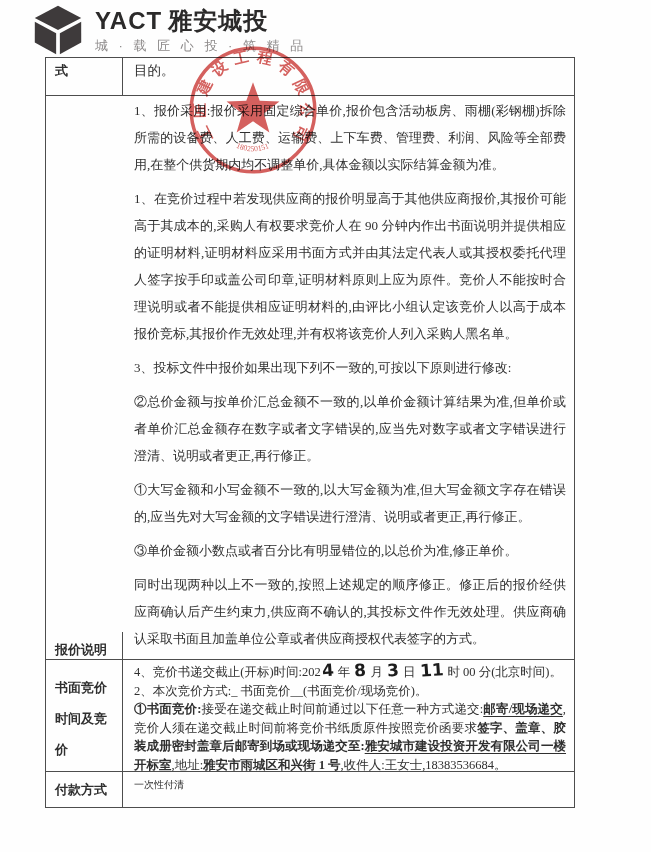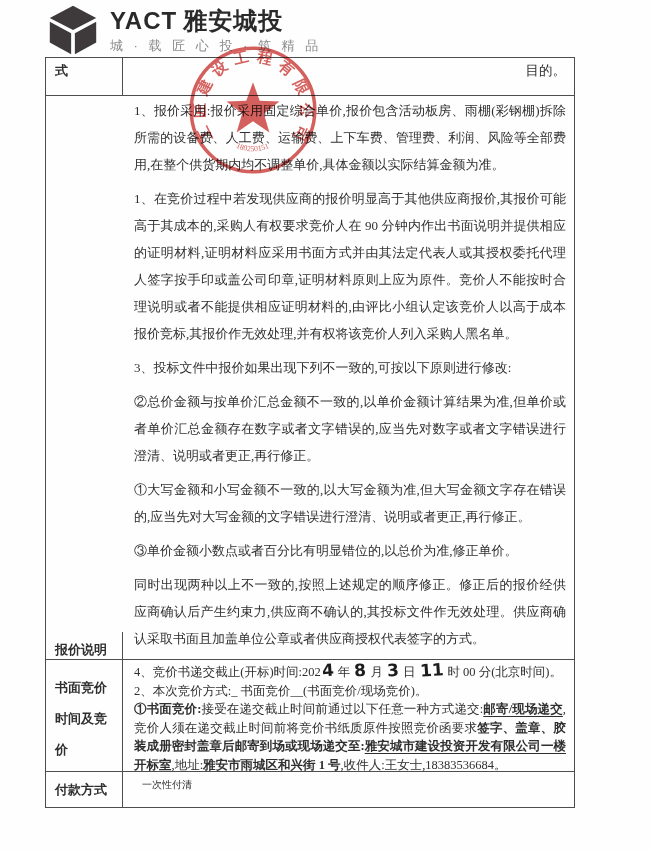--- a/index.html
+++ b/index.html
@@ -7,21 +7,21 @@
   .page {
     position: relative;
     width: 651px; height: 852px;
     background: #fefefe;
     overflow: hidden;
     font-family: "Liberation Serif", serif;
     color: #2f2f2f;
     margin: 0 auto;
   }
   
-  .brand { position:absolute; left:46px; top:4px; display:flex; align-items:flex-start; }
+  .brand { position:absolute; left:31px; top:4px; display:flex; align-items:flex-start; }
   .brand-logo { width:54px; height:52px; }
   .brand-text { margin-left:10px; padding-top:4px; font-family:"Liberation Sans", sans-serif; }
   .brand-line { font-size:24px; font-weight:bold; color:#2b2a2a; letter-spacing:1px; line-height:26px; }
   .brand-line .cn { margin-left:6px; }
   .brand-tagline { font-size:13px; color:#8d8a8a; letter-spacing:3.5px; margin-top:3px; }
   
   .doc-table {
     position:absolute; left:45px; top:57px; width:530px;
     border:1.6px solid #4d4d4d;
     background:transparent;
@@ -31,33 +31,33 @@
   .cell-l {
     width:77px; flex:0 0 77px; border-right:1.4px solid #4d4d4d;
     font-weight:bold; font-size:13px; padding:6px 4px 0 9px;
     white-space:pre-line; line-height:30px; overflow:hidden;
   }
   .cell-l.center { display:flex; align-items:center; padding-top:0; line-height:16px; }
   .cell-r { flex:1 1 auto; padding:4px 8px 0 11px; overflow:hidden; }
   .r1 { height:38px; }
   .r2 { height:564px;align-items:flex-end; }
   .r3 { height:112px; }
-  .r4 { height:35px;gap:8px; }
+  .r4 { height:35px; }
   .r5 { height:34px; }
   .r1 .cell-l, .r1 .cell-r { padding-top:3px; line-height:20px; }
   .r2 .cell-l { line-height:18px; padding-top:9px; }
   .r2 .cell-r p { font-size:13px; line-height:27px; margin:0 0 7px 0; text-align:justify; }
   .r2 .cell-r { padding-top:6px; }
   .r3 .cell-l { padding-top:12px; line-height:31px; }
   .r3 .cell-r p { font-size:12.5px; line-height:18.5px; margin:0; text-align:justify; }
   .r3 .cell-r { padding-top:3px; }
   .r4 .cell-r, .r5 .cell-r { font-size:10px; }
   .r4 .cell-r { padding-top:6px; }
   .r5 .cell-r { padding-top:7px; }
-  .content-text { font-size:13.5px;text-align:right; }
+  .content-text { font-size:13.5px; }
   
   .seg.b { font-weight:bold; }
   .seg.u { text-decoration:underline; text-underline-offset:3px; }
   .seg.hw {
     font-family:"DejaVu Sans", sans-serif;
     font-weight:bold; font-size:17px; line-height:10px;
     display:inline-block; transform:rotate(-4deg);
     color:#1c1c1c; padding:0 1px;
   }
   

